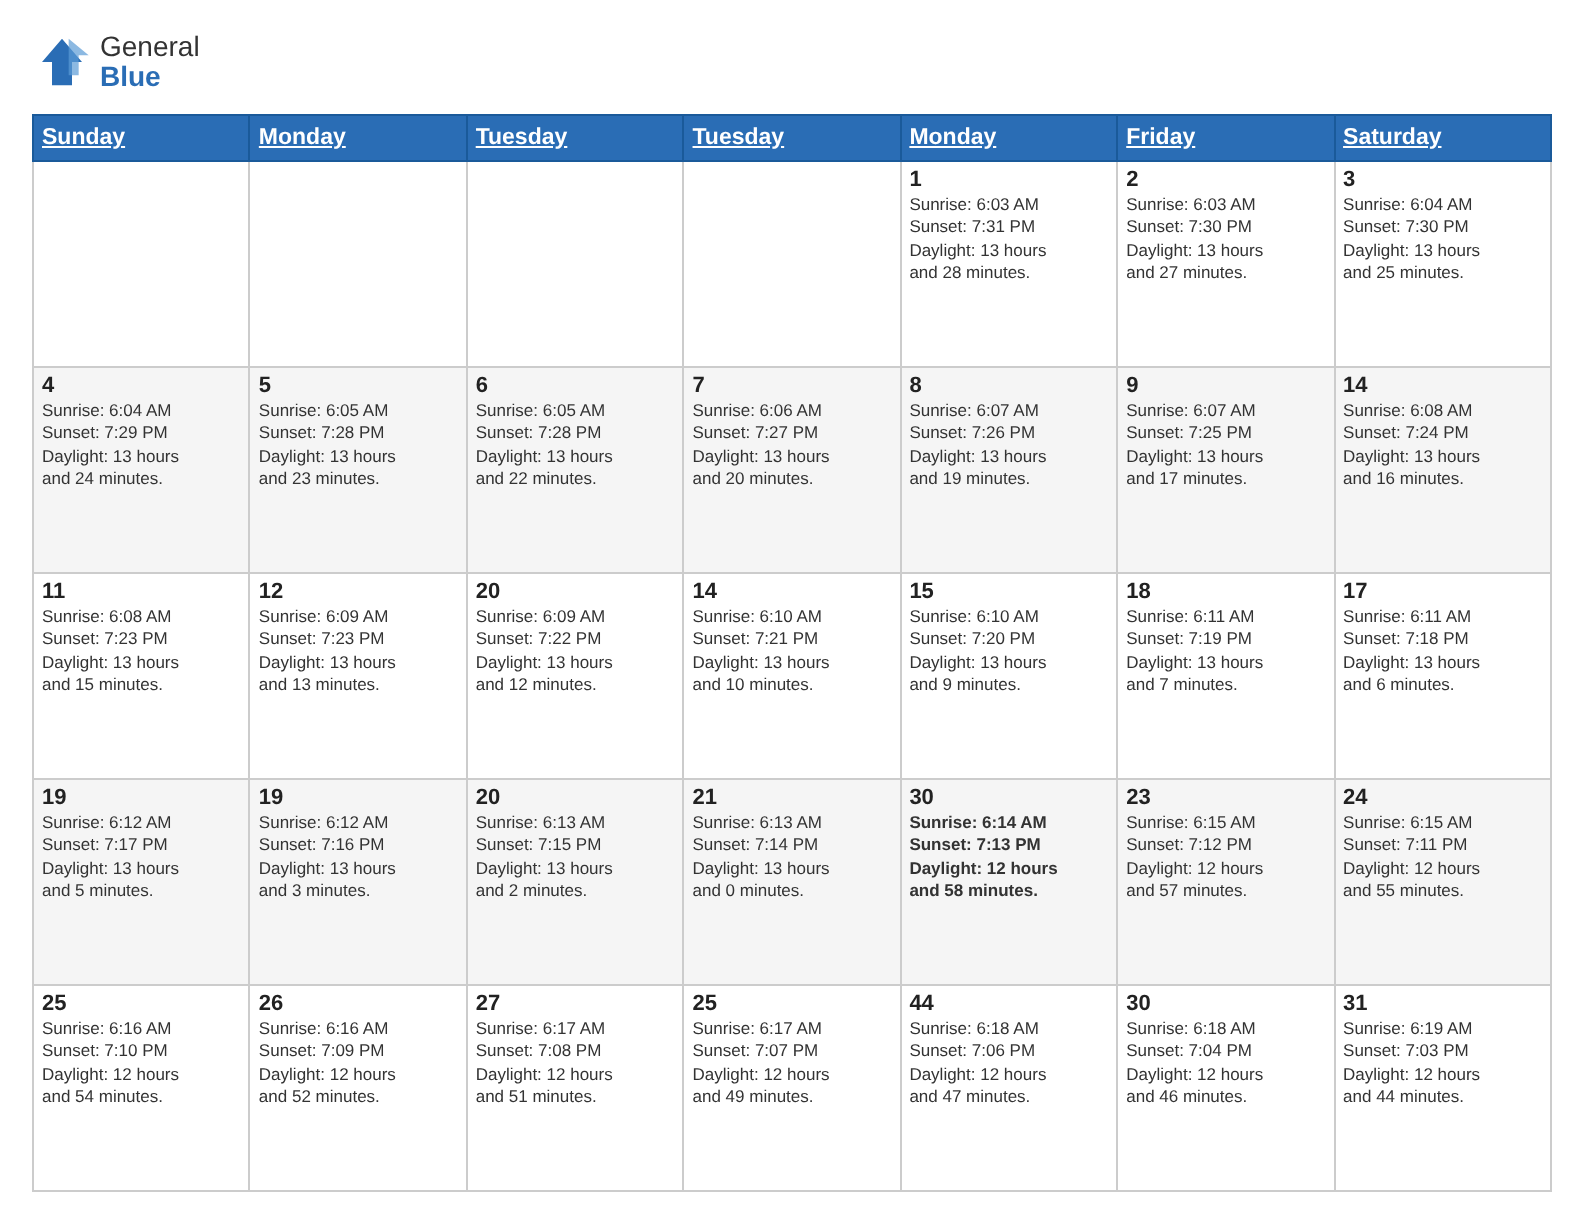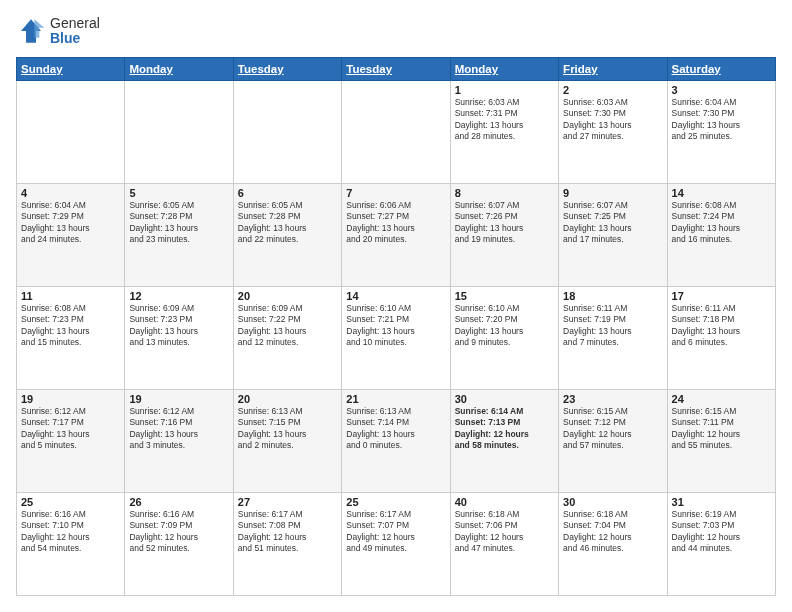--- a/index.html
+++ b/index.html
@@ -260,21 +260,21 @@
 Daylight: 12 hours
 and 52 minutes.</span></td>
             <td><span class="day-num">27</span><span class="day-info" style="white-space: pre-line;">Sunrise: 6:17 AM
 Sunset: 7:08 PM
 Daylight: 12 hours
 and 51 minutes.</span></td>
             <td><span class="day-num">25</span><span class="day-info" style="white-space: pre-line;">Sunrise: 6:17 AM
 Sunset: 7:07 PM
 Daylight: 12 hours
 and 49 minutes.</span></td>
-            <td><span class="day-num">40</span><span class="day-info" style="white-space: pre-line;">Sunrise: 6:18 AM
+            <td><span class="day-num">44</span><span class="day-info" style="white-space: pre-line;">Sunrise: 6:18 AM
 Sunset: 7:06 PM
 Daylight: 12 hours
 and 47 minutes.</span></td>
             <td><span class="day-num">30</span><span class="day-info" style="white-space: pre-line;">Sunrise: 6:18 AM
 Sunset: 7:04 PM
 Daylight: 12 hours
 and 46 minutes.</span></td>
             <td><span class="day-num">31</span><span class="day-info" style="white-space: pre-line;">Sunrise: 6:19 AM
 Sunset: 7:03 PM
 Daylight: 12 hours

